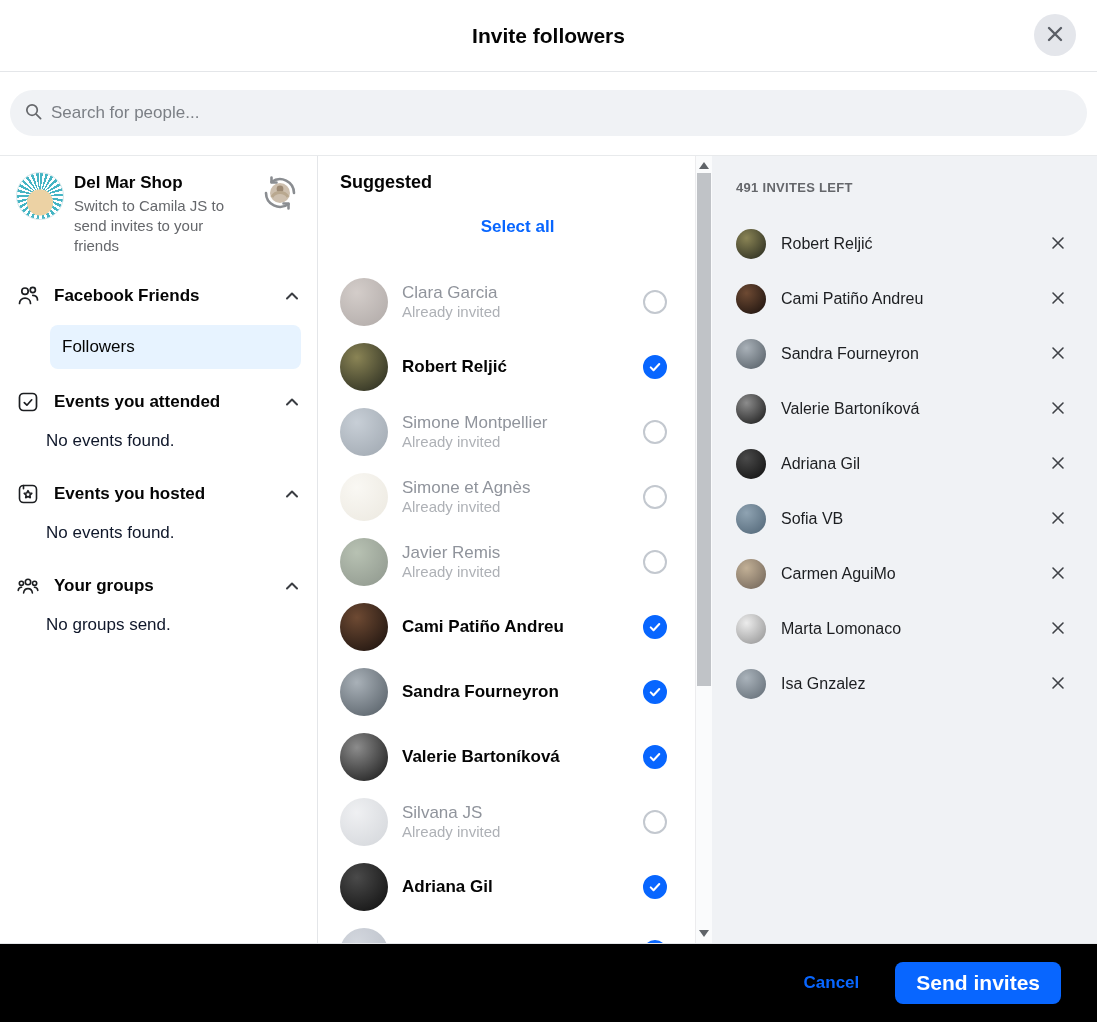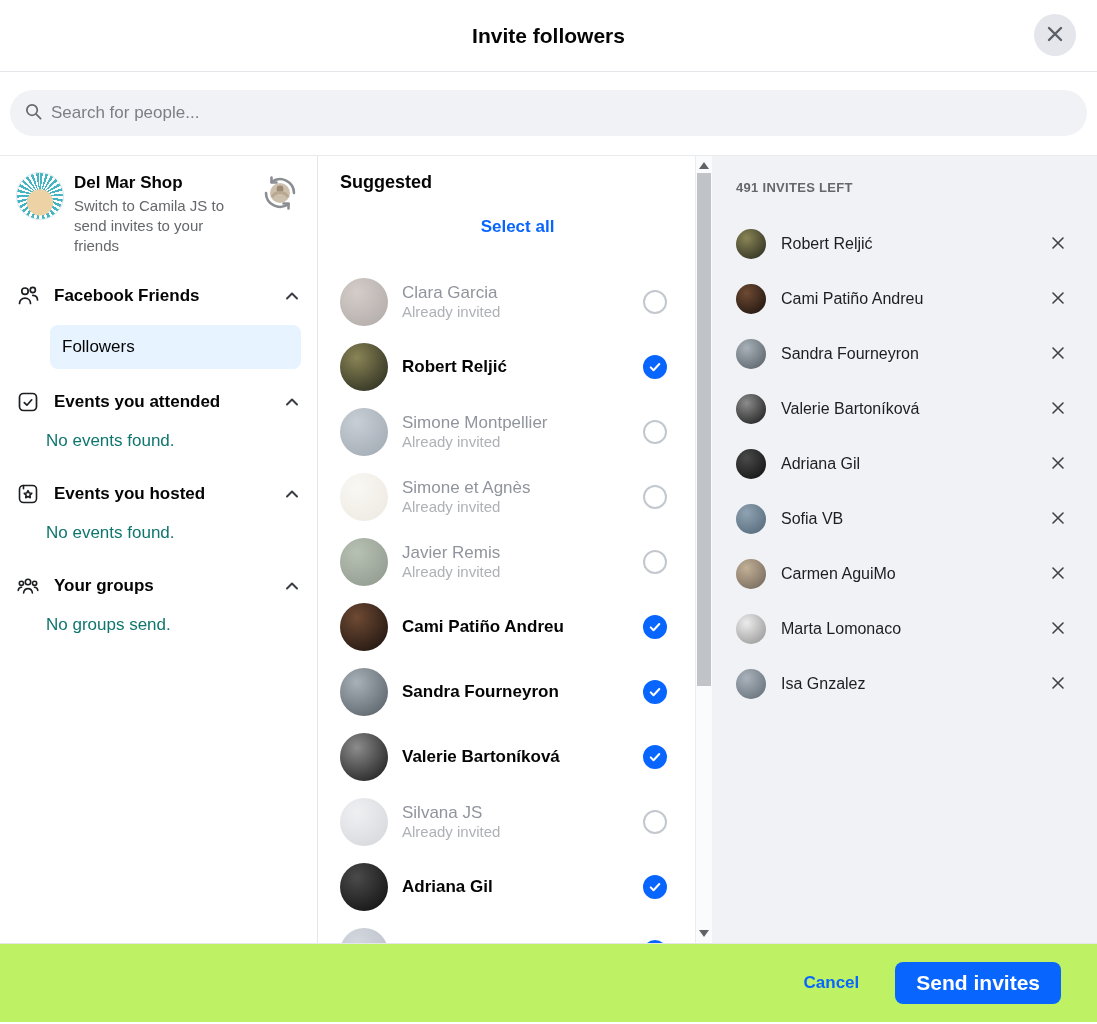--- a/index.html
+++ b/index.html
@@ -48,21 +48,21 @@
              margin-bottom:12px; cursor:pointer; }
   .nav-ic { width:24px; height:24px; flex-shrink:0; display:flex;
             align-items:center; justify-content:center; }
   .nav-ic svg { stroke:#1c1e21; fill:none; }
   .nav-label { flex:1; font-size:17px; font-weight:600; }
   .chev { width:18px; height:18px; display:flex; align-items:center; justify-content:center; }
   .chev svg { stroke:#3a3d42; }
 
   .followers-pill { margin:0 0 16px 34px; background:#e7f3ff; border-radius:8px;
                     padding:12px 12px; font-size:17px; cursor:pointer; }
-  .empty-note { margin:6px 0 26px 30px; font-size:17px; color:#0f766e; }
+  .empty-note { margin:6px 0 26px 30px; font-size:17px; color:#0f172a; }
 
   
   .col-mid { width:377px; padding:16px 0 0 22px; position:relative; overflow:hidden; }
   .mid-title { font-size:18px; font-weight:700; }
   .select-all { display:block; margin:24px auto 0; border:none; background:none;
                 color:#0866ff; font-family:inherit; font-size:17px; font-weight:600;
                 cursor:pointer; }
   .s-list { margin-top:36px; }
   .s-row { display:flex; align-items:center; height:57px; margin-bottom:8px;
            padding-right:28px; cursor:pointer; }
@@ -99,21 +99,21 @@
   .r-row { display:flex; align-items:center; height:30px; margin-bottom:25px; }
   .av30 { width:30px; height:30px; }
   .r-name { flex:1; margin-left:15px; font-size:16px; color:#1c1e21; }
   .r-remove { width:22px; height:22px; border:none; background:transparent;
               cursor:pointer; display:flex; align-items:center; justify-content:center;
               padding:0; }
   .r-remove svg { stroke:#3f4247; }
 
   
   .footer { height:78px; display:flex; align-items:center; justify-content:flex-end;
-            gap:36px; padding-right:36px; background:#bef264; }
+            gap:36px; padding-right:36px; background:#000000; }
   .cancel-btn { border:none; background:none; color:#0866ff; font-family:inherit;
                 font-size:17px; font-weight:600; cursor:pointer; }
   .send-btn { height:42px; padding:0 21px; border:none; border-radius:8px;
               background:#0866ff; color:#fff; font-family:inherit; font-size:21px;
               font-weight:700; cursor:pointer; }
 </style>
 </head>
 <body>
 
 <div class="dialog">

